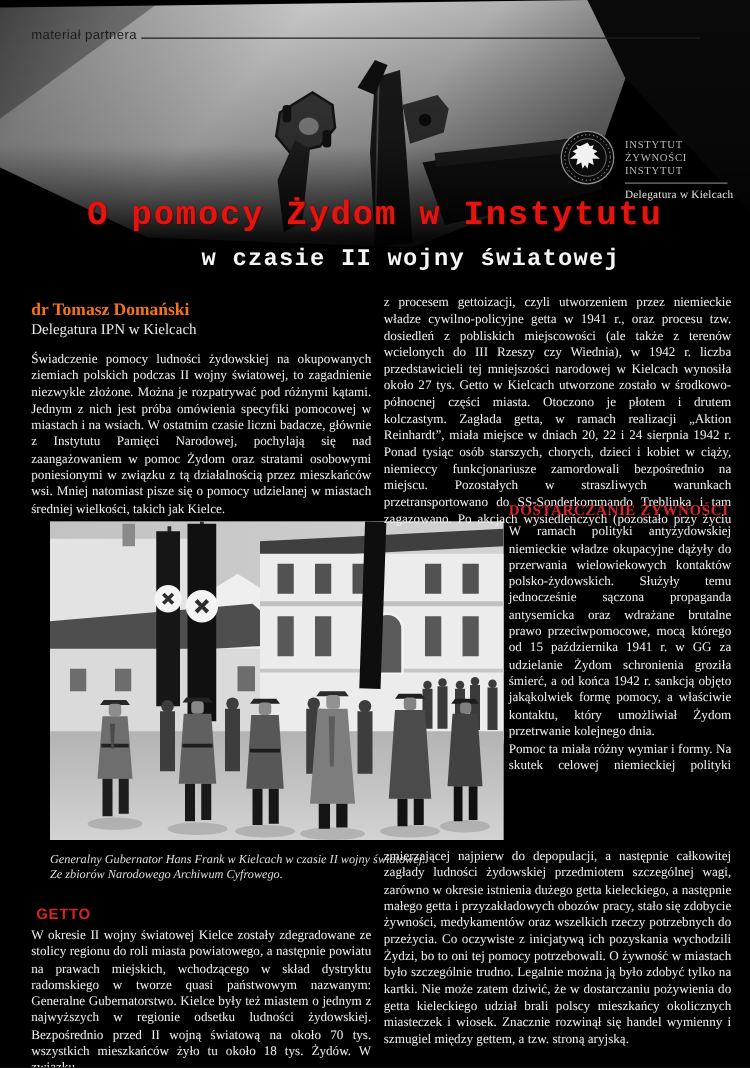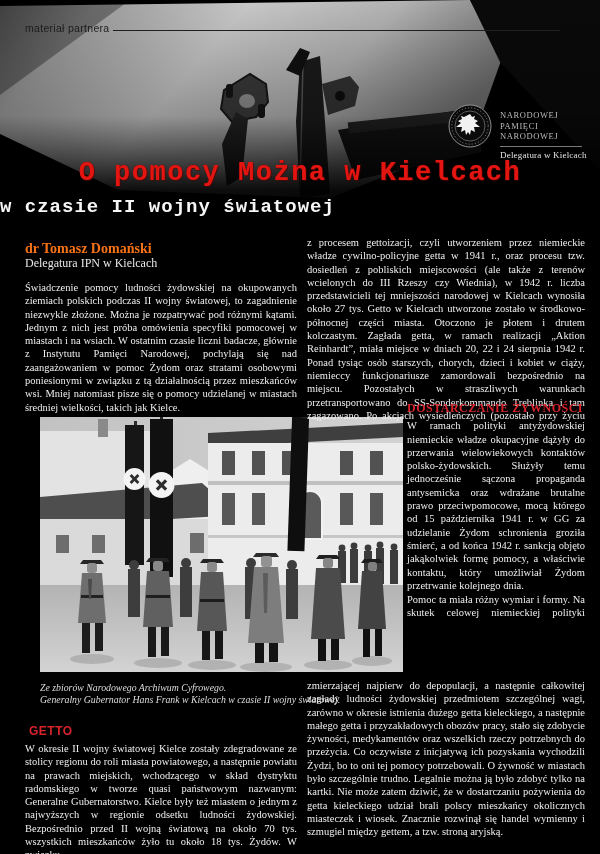--- a/index.html
+++ b/index.html
@@ -14,21 +14,21 @@
   .logo{position:absolute;left:448px;top:104px;width:140px;height:52px;z-index:6;}
   .logo-emblem{position:absolute;left:0;top:2px;width:44px;height:44px;}
   .logo-text{position:absolute;left:52px;top:6px;width:88px;font-family:"Liberation Serif",serif;}
   .logo-line{font-size:8.5px;letter-spacing:.6px;color:#b9b9b9;line-height:10.5px;}
   .logo-divider{margin:4px 0 3px 0;border-top:1px solid #7a7a7a;width:82px;}
   .logo-branch{font-size:9px;font-weight:normal;color:#e2e2e2;letter-spacing:.2px;}
   .main-title{position:absolute;left:0;top:158px;width:600px;text-align:center;z-index:7;
         font-family:"Liberation Mono","DejaVu Sans Mono",monospace;font-weight:bold;
         font-size:27px;letter-spacing:1.5px;color:#e21511;
         text-shadow:0 0 1px #7e0505,1px 1px 0 rgba(80,0,0,.55);white-space:nowrap;}
-  .sub-title{position:absolute;left:0;top:196px;width:496px;text-align:left;z-index:7;
+  .sub-title{position:absolute;left:0;top:196px;width:496px;text-align:right;z-index:7;
         font-family:"Liberation Mono","DejaVu Sans Mono",monospace;font-weight:bold;
         font-size:19px;letter-spacing:1px;color:#f5f5f5;text-shadow:0 0 1px rgba(0,0,0,.8);white-space:nowrap;}
   
   .serif-body{font-size:10.5px;line-height:13.3px;color:#efefef;}
   .j{text-align:justify;hyphens:auto;-webkit-hyphens:auto;}
   .j-last{text-align-last:justify;}
   #byline{position:absolute;left:25px;top:241px;width:272px;}
   .author-name{font-size:14px;font-weight:bold;color:#f97316;line-height:16px;}
   .author-affil{font-size:12px;color:#e8e8e8;line-height:13px;}
   #lead{position:absolute;left:25px;top:281px;width:272px;}
@@ -93,28 +93,28 @@
 
     <div class="logo">
       <svg class="logo-emblem" viewBox="0 0 44 44" aria-hidden="true">
         <circle cx="22" cy="22" r="21" fill="#0b0b0b" stroke="#8f8f8f" stroke-width="1"></circle>
         <circle cx="22" cy="22" r="15" fill="none" stroke="#6f6f6f" stroke-width="0.8"></circle>
         <circle cx="22" cy="22" r="18.2" fill="none" stroke="#cfcfcf" stroke-width="0.6" stroke-dasharray="1.1 2.1"></circle>
         <path fill="#f1f1f1" d="M22 10 l2 3 3-1 -1 3 4 2 -3 2 5 4 -6 0 1 5 -4-2 -1 5 -2-3 -2 3 -1-5 -4 2 1-5 -6 0 5-4 -3-2 4-2 -1-3 3 1 z"></path>
         <circle cx="22" cy="13" r="1.2" fill="#f1f1f1"></circle>
       </svg>
       <div class="logo-text">
-        <div class="logo-line">NARODOWEJ PAMIĘCI</div>
-        <div class="logo-line">NARODOWEJ</div>
+        <div class="logo-line">INSTYTUT ŻYWNOŚCI</div>
+        <div class="logo-line">INSTYTUT</div>
         <div class="logo-divider"></div>
         <div class="logo-branch">Delegatura w Kielcach</div>
       </div>
     </div>
 
-    <div class="main-title">O pomocy Można w Kielcach</div>
+    <div class="main-title">O pomocy Żydom w Instytutu</div>
     <div class="sub-title">w czasie II wojny światowej</div>
   </div>
 
   <div id="byline">
     <div class="author-name">dr Tomasz Domański</div>
     <div class="author-affil">Delegatura IPN w Kielcach</div>
   </div>
   <div id="lead" class="serif-body j">Świadczenie pomocy ludności żydowskiej na okupowanych ziemiach polskich podczas II wojny światowej, to zagadnienie niezwykle złożone. Można je rozpatrywać pod różnymi kątami. Jednym z nich jest próba omówienia specyfiki pomocowej w miastach i na wsiach. W ostatnim czasie liczni badacze, głównie z Instytutu Pamięci Narodowej, pochylają się nad zaangażowaniem w pomoc Żydom oraz stratami osobowymi poniesionymi w związku z tą działalnością przez mieszkańców wsi. Mniej natomiast pisze się o pomocy udzielanej w miastach średniej wielkości, takich jak Kielce.</div>
 
   <div id="photo">
@@ -258,22 +258,22 @@
             <rect x="-4" y="-97" width="9" height="9" rx="3" fill="#7f7f7f"></rect>
           <path d="M-10,-88 L10,-88 L14,-30 L-14,-30 z" fill="#424242"></path>
           <rect x="-9" y="-30" width="7" height="28" fill="#101010"></rect>
             <rect x="3" y="-30" width="7" height="27" fill="#101010"></rect>
         </g>
       </g>
     </svg>
   </div>
 
   <div id="photo-caption">
+    <div>Generalny Gubernator Hans Frank w Kielcach w czasie II wojny światowej.</div>
     <div>Ze zbiorów Narodowego Archiwum Cyfrowego.</div>
-    <div>Generalny Gubernator Hans Frank w Kielcach w czasie II wojny światowej.</div>
   </div>
 
   <div id="getto-heading" class="section-heading">GETTO</div>
   <div id="getto-body" class="serif-body j j-last">W okresie II wojny światowej Kielce zostały zdegradowane ze stolicy regionu do roli miasta powiatowego, a następnie powiatu na prawach miejskich, wchodzącego w skład dystryktu radomskiego w tworze quasi państwowym nazwanym: Generalne Gubernatorstwo. Kielce były też miastem o jednym z najwyższych w regionie odsetku ludności żydowskiej. Bezpośrednio przed II wojną światową na około 70 tys. wszystkich mieszkańców żyło tu około 18 tys. Żydów. W związku</div>
 
   <div id="right-a" class="serif-body j j-last">z procesem gettoizacji, czyli utworzeniem przez niemieckie władze cywilno-policyjne getta w 1941 r., oraz procesu tzw. dosiedleń z pobliskich miejscowości (ale także z terenów wcielonych do III Rzeszy czy Wiednia), w 1942 r. liczba przedstawicieli tej mniejszości narodowej w Kielcach wynosiła około 27 tys. Getto w Kielcach utworzone zostało w środkowo-północnej części miasta. Otoczono je płotem i drutem kolczastym. Zagłada getta, w ramach realizacji „Aktion Reinhardt”, miała miejsce w dniach 20, 22 i 24 sierpnia 1942 r. Ponad tysiąc osób starszych, chorych, dzieci i kobiet w ciąży, niemieccy funkcjonariusze zamordowali bezpośrednio na miejscu. Pozostałych w straszliwych warunkach przetransportowano do SS-Sonderkommando Treblinka i tam zagazowano. Po akcjach wysiedleńczych (pozostało przy życiu</div>
 
   <div id="right-b" class="serif-body">
     <span class="section-heading">DOSTARCZANIE ŻYWNOŚCI</span>
     <p class="j">W ramach polityki antyżydowskiej niemieckie władze okupacyjne dążyły do przerwania wielowiekowych kontaktów polsko-żydowskich. Służyły temu jednocześnie sączona propaganda antysemicka oraz wdrażane brutalne prawo przeciwpomocowe, mocą którego od 15 października 1941 r. w GG za udzielanie Żydom schronienia groziła śmierć, a od końca 1942 r. sankcją objęto jakąkolwiek formę pomocy, a właściwie kontaktu, który umożliwiał Żydom przetrwanie kolejnego dnia.</p>

